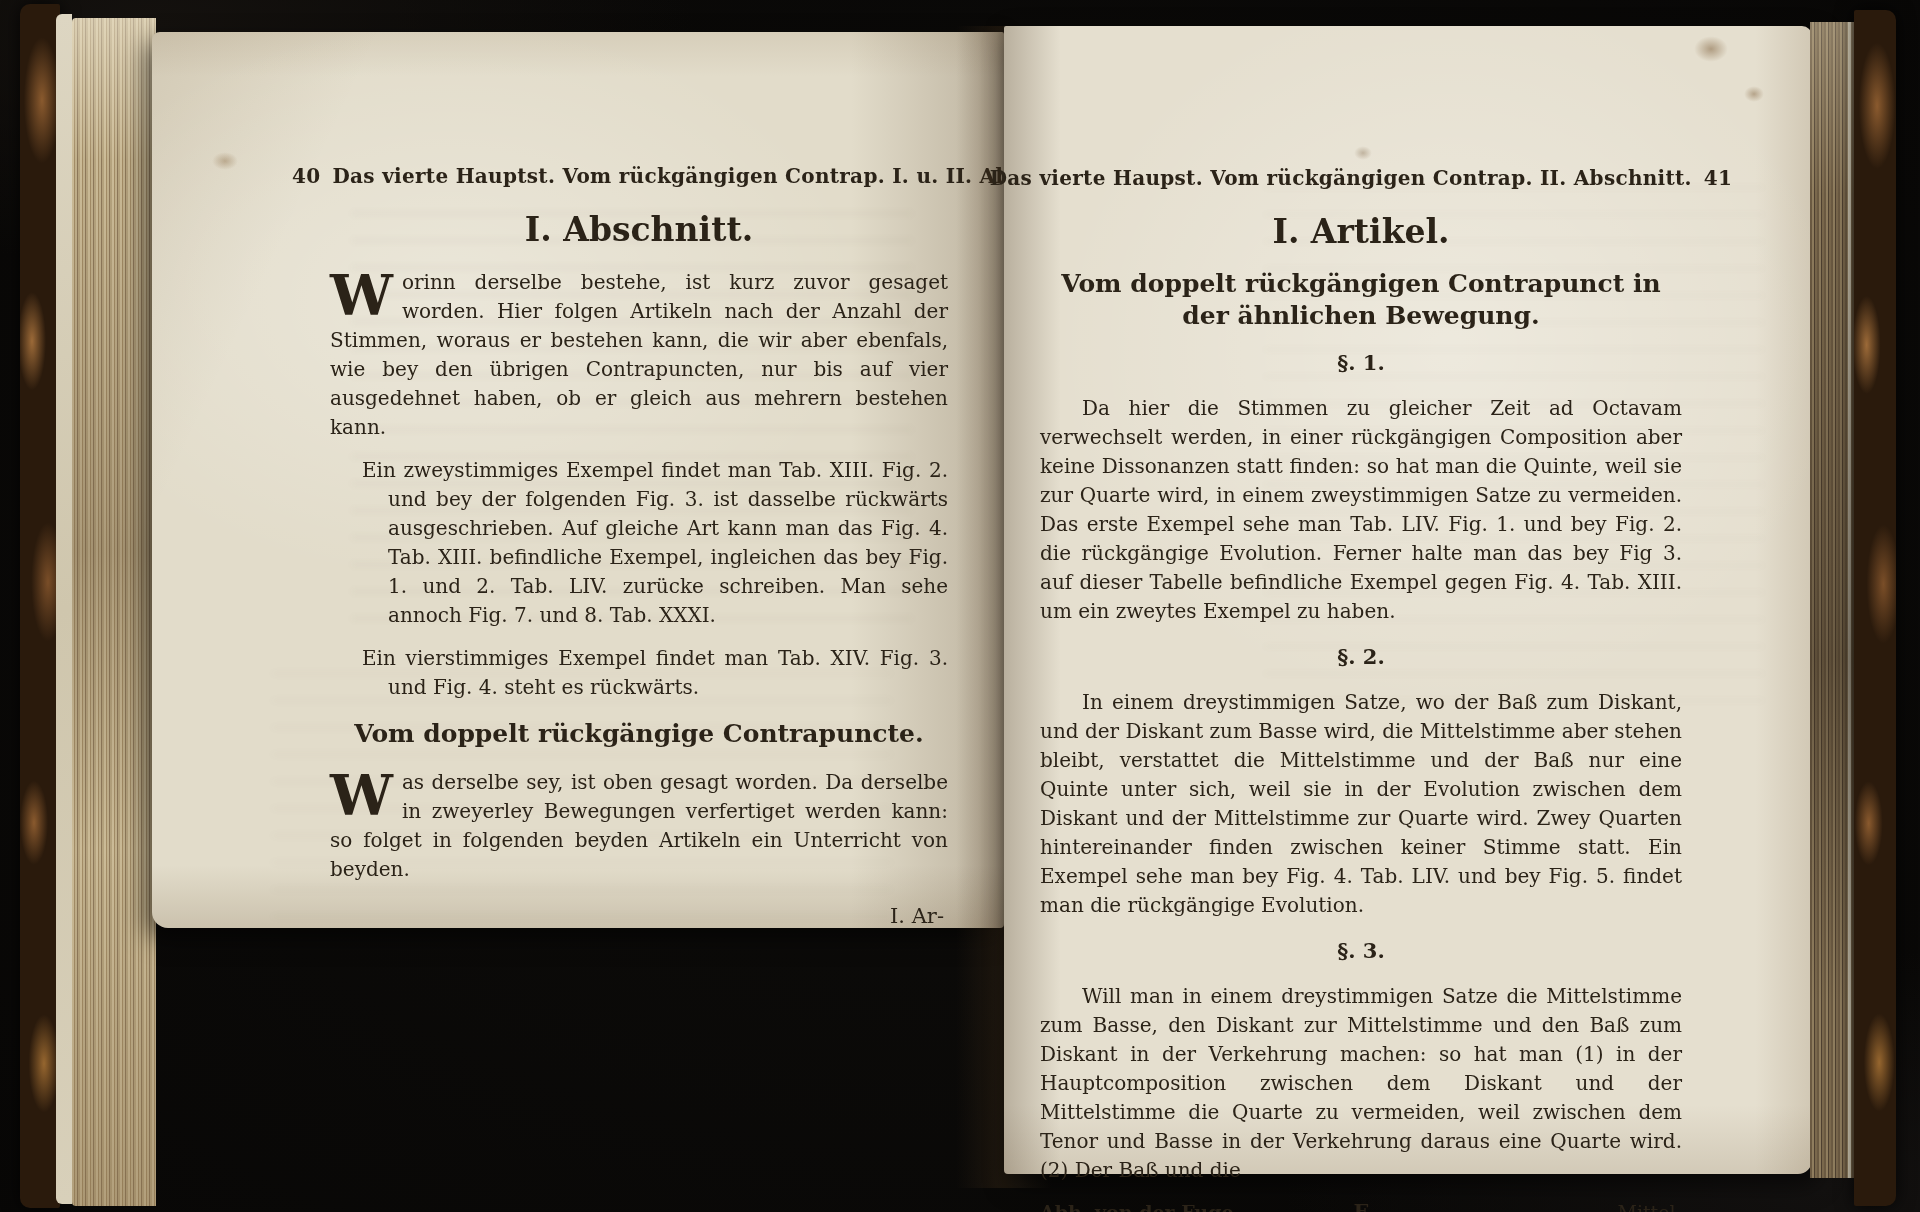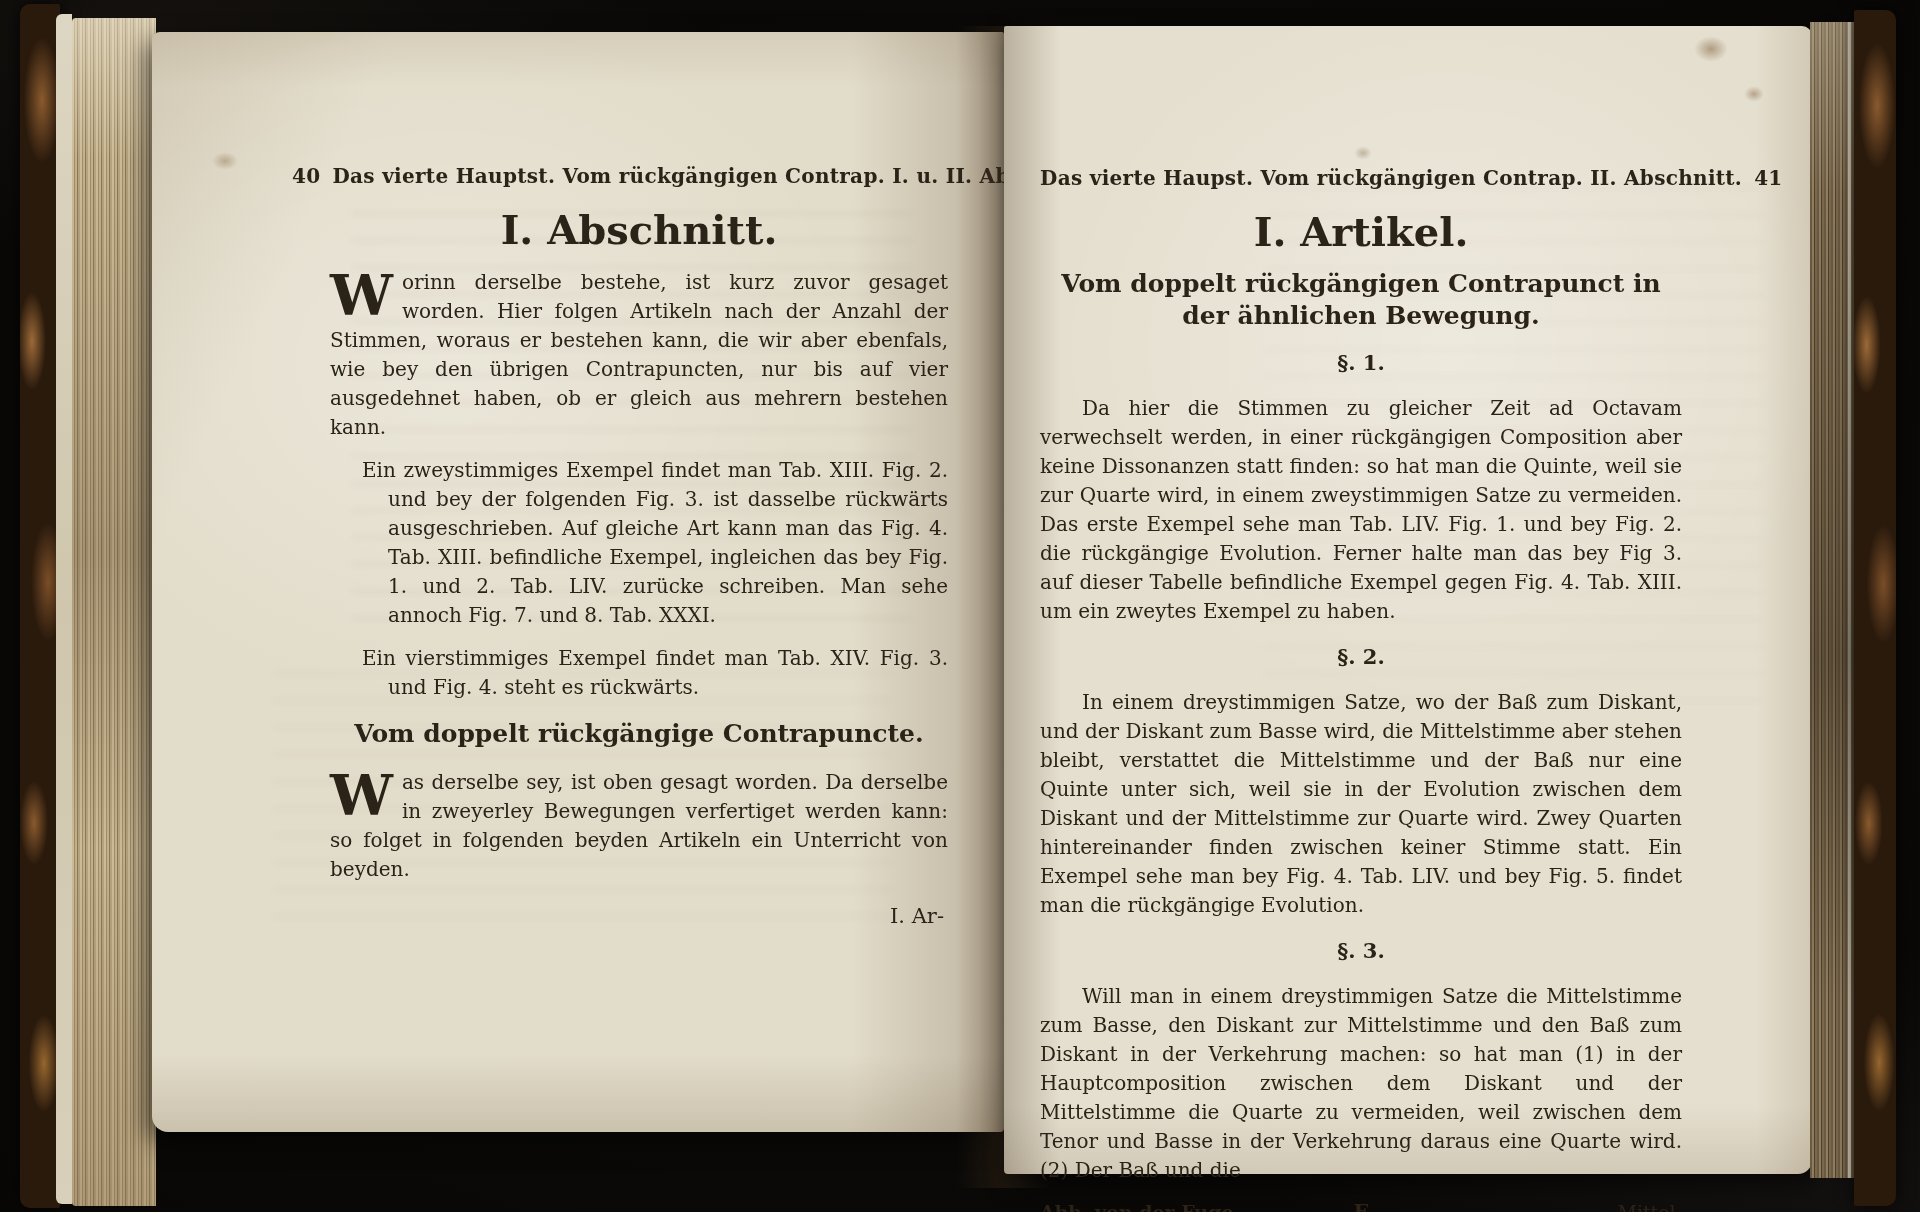--- a/index.html
+++ b/index.html
@@ -39,21 +39,21 @@
     border-radius:4px 0 0 4px;}
   .fore-edge-right{left:1810px;top:22px;width:46px;height:1156px;
     background:
       linear-gradient(to bottom, rgba(240,230,205,.25) 0%, rgba(0,0,0,0) 15%,
         rgba(40,30,20,.35) 55%, rgba(0,0,0,0) 85%),
       linear-gradient(to right, rgba(0,0,0,0) 0 38px, #d8d0ba 38px 41px, rgba(0,0,0,0) 41px),
       repeating-linear-gradient(90deg,
         #6b5a42 0 2px, #8f7d5e 2px 4px, #4e4030 4px 5px, #7a684c 5px 7px);}
 
   .page{position:absolute;background-color:#e2dcca;}
-  .page-left{left:152px;top:32px;width:852px;height:1100px;
+  .page-left{left:152px;top:32px;width:852px;height:896px;
     border-radius:8px 2px 4px 16px;
     background-image:
       radial-gradient(ellipse 70% 45% at 35% 30%, rgba(255,255,252,.30), transparent 70%),
       linear-gradient(115deg, rgba(120,95,60,.14), transparent 18%),
       linear-gradient(to right, transparent 82%, rgba(85,64,38,.22) 97%, rgba(60,45,28,.34)),
       linear-gradient(to top, rgba(110,88,58,.20), transparent 7%),
       linear-gradient(to bottom, rgba(130,105,70,.12), transparent 5%);
     box-shadow:-6px 10px 24px rgba(0,0,0,.55);}
   .page-right{left:1004px;top:26px;width:808px;height:1148px;
     border-radius:2px 10px 14px 4px;
@@ -75,24 +75,24 @@
 
   
   .col{position:absolute;}
   .col-left{left:178px;top:132px;width:618px;}
   .col-right{left:36px;top:140px;width:642px;}
 
   .runhead{display:flex;align-items:baseline;font-weight:bold;font-size:20px;
     letter-spacing:.3px;white-space:nowrap;}
   .runhead-left{margin-left:-38px;width:656px;}
   .runhead-left .rh-num{margin-right:12px;}
-  .runhead-right{width:100%;justify-content:space-between;}
+  .runhead-right{width:100%;justify-content:center;}
   .runhead-right .rh-num{margin-left:12px;}
 
-  .h-section{text-align:center;font-weight:bold;font-size:40px;margin-top:22px;line-height:40px;}
+  .h-section{text-align:center;font-weight:bold;font-size:33px;margin-top:22px;line-height:40px;}
   .h-sub{text-align:center;font-weight:bold;font-size:25px;margin-top:16px;line-height:32px;}
   .s-mark{text-align:center;font-weight:bold;font-size:21px;margin-top:18px;line-height:26px;}
 
   .body-par{font-size:20px;line-height:29px;text-align:justify;margin-top:18px;}
   .drop{float:left;font-size:56px;line-height:44px;font-weight:bold;margin:5px 9px 0 0;}
   .indent-par{text-indent:42px;}
   .example{font-size:20px;line-height:29px;text-align:justify;margin-top:14px;
     padding-left:58px;text-indent:-26px;}
 
   .catchword-row{text-align:right;font-size:21px;margin-top:20px;padding-right:4px;}

